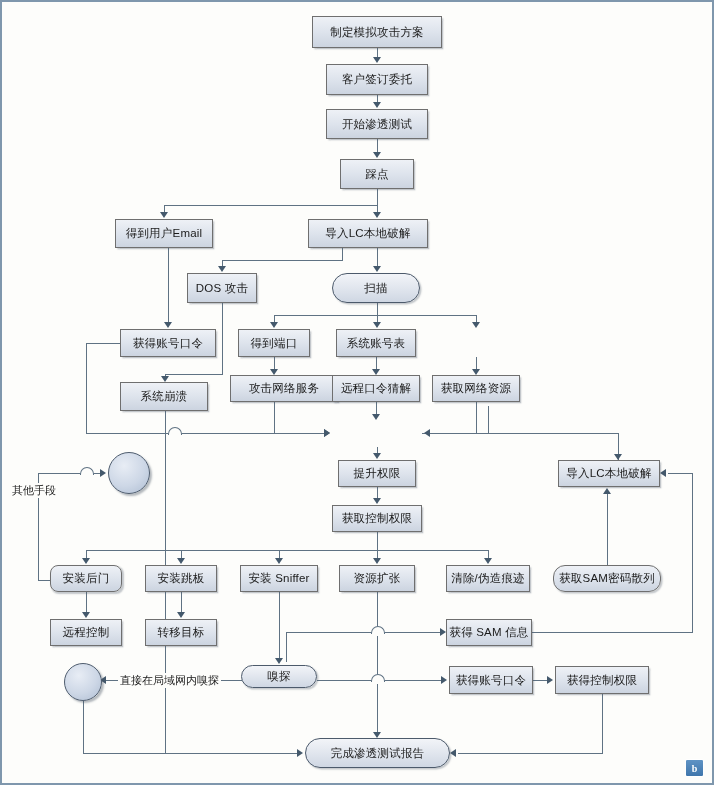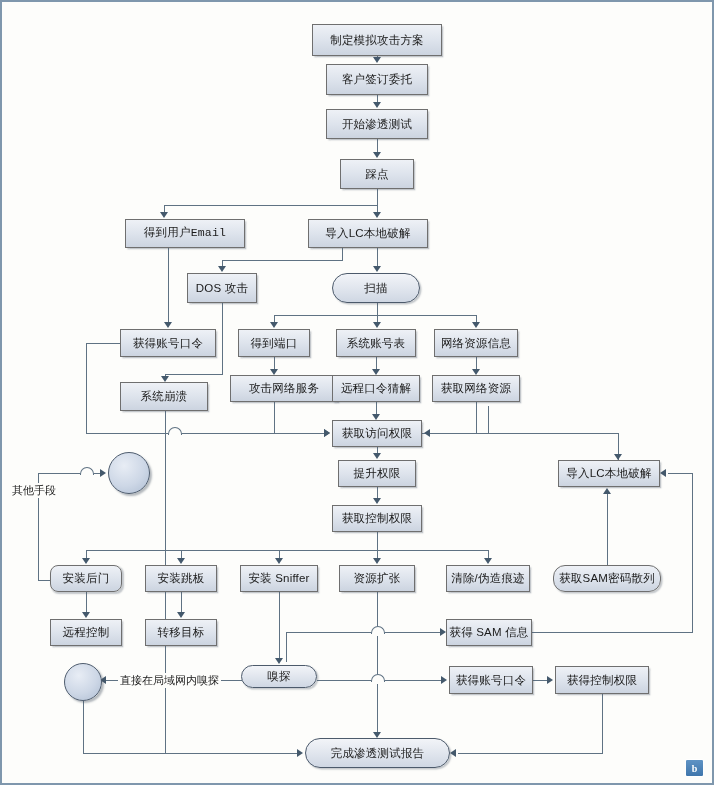--- a/index.html
+++ b/index.html
@@ -88,53 +88,51 @@
     color:#ffffff;font-size:10px;font-weight:bold;
     font-family:"Liberation Serif",serif;
     z-index:9;
   }
 </style>
 </head>
 <body>
 
 <div id="page">
 
-  <div class="node" style="left:310px;top:14px;width:130px;height:32px;margin-top:8px;">制定模拟攻击方案</div>
+  <div class="node" style="left:310px;top:14px;width:130px;height:32px;">制定模拟攻击方案</div>
 
   <div class="node" style="left:324px;top:62px;width:102px;height:31px;">客户签订委托</div>
 
   <div class="node" style="left:324px;top:107px;width:102px;height:30px;">开始渗透测试</div>
 
   <div class="node" style="left:338px;top:157px;width:74px;height:30px;">踩点</div>
 
-  <div class="node" style="left:123px;top:217px;width:120px;height:29px;font-family:Liberation Mono, monospace;">得到用户Email</div>
+  <div class="node" style="left:113px;top:217px;width:98px;height:29px;">得到用户Email</div>
 
   <div class="node" style="left:306px;top:217px;width:120px;height:29px;">导入LC本地破解</div>
 
   <div class="node" style="left:185px;top:271px;width:70px;height:30px;">DOS 攻击</div>
 
   <div class="node pill" style="left:330px;top:271px;width:88px;height:30px;">扫描</div>
 
   <div class="node" style="left:118px;top:327px;width:96px;height:28px;">获得账号口令</div>
 
   <div class="node" style="left:236px;top:327px;width:72px;height:28px;">得到端口</div>
 
   <div class="node" style="left:334px;top:327px;width:80px;height:28px;">系统账号表</div>
 
-  <div class="node" style="left:432px;top:327px;width:84px;height:28px;">网络资源信息</div>
 
   <div class="node" style="left:118px;top:380px;width:88px;height:29px;">系统崩溃</div>
 
   <div class="node" style="left:228px;top:373px;width:108px;height:27px;">攻击网络服务</div>
 
   <div class="node" style="left:330px;top:373px;width:88px;height:27px;">远程口令猜解</div>
 
   <div class="node" style="left:430px;top:373px;width:88px;height:27px;">获取网络资源</div>
 
-  <div class="node" style="left:330px;top:418px;width:90px;height:27px;">获取访问权限</div>
 
   <div class="node" style="left:336px;top:458px;width:78px;height:27px;">提升权限</div>
 
   <div class="node" style="left:330px;top:503px;width:90px;height:27px;">获取控制权限</div>
 
   <div class="node" style="left:556px;top:458px;width:102px;height:27px;">导入LC本地破解</div>
 
   <div class="node circle" style="left:106px;top:450px;width:42px;height:42px;"></div>
 
   <div class="node" style="left:48px;top:563px;width:72px;height:27px;border-radius:8px;">安装后门</div>

